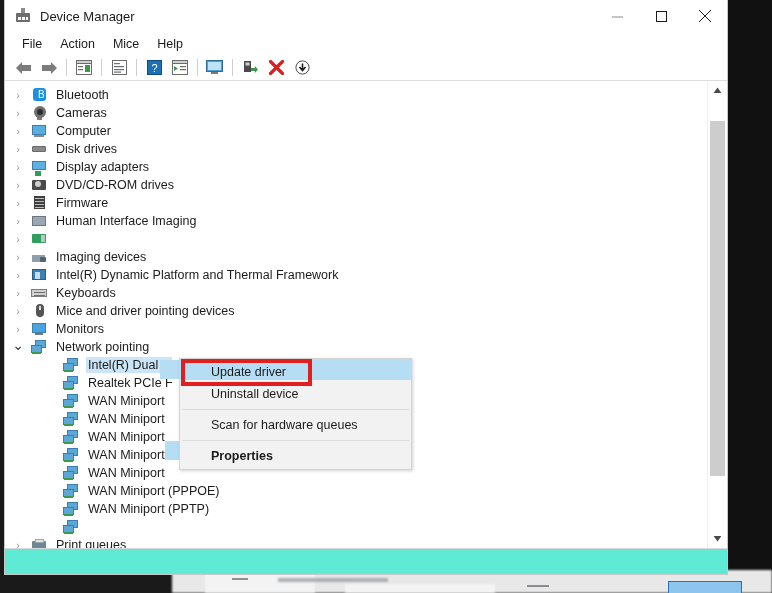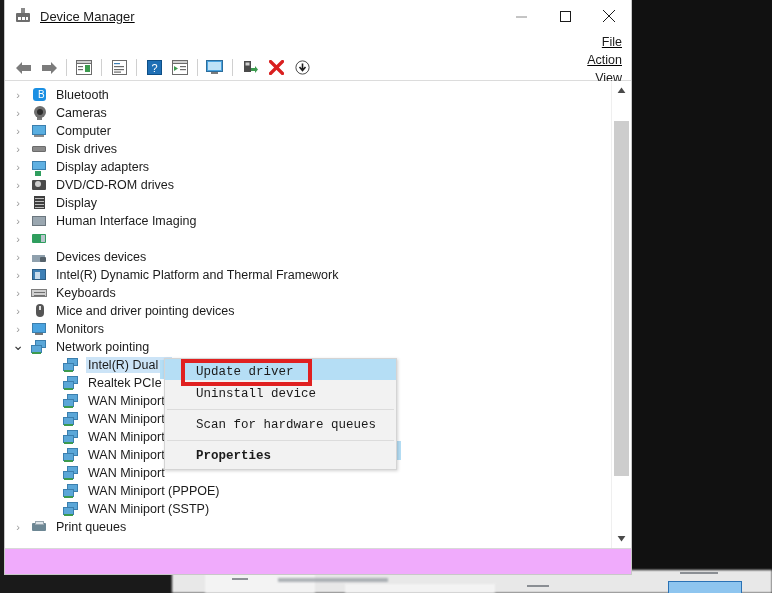--- a/index.html
+++ b/index.html
@@ -18,27 +18,26 @@
   #backdrop .bd-dark { position:absolute; left:0; top:0; width:172px; height:593px; background:#1a1a1a; }
   #backdrop .bd-pane {
     position:absolute; background:#f4f4f4; filter: blur(1.1px); opacity:.95;
   }
   #backdrop .bd-line { position:absolute; background:#9aa0a6; filter: blur(.8px); opacity:.8; }
   #backdrop .bd-btn  { position:absolute; background:#8ec5ef; border:1px solid #2a72b5; filter: blur(.5px); }
   #backdrop .bd-txt  { position:absolute; background:#6b7177; height:2px; filter: blur(.6px); opacity:.75; }
 
   
   #window {
-    position: absolute; left: 4px; top: 0; width: 628px; height: 575px;
-    background: #f0abfc;
+    position: absolute; left: 4px; top: 0; width: 724px; height: 575px;
+    background: #5eead4;
     border: 1px solid #c8c8c8;
     border-top: none;
     box-sizing: border-box;
     overflow: hidden;
-    text-decoration: underline;
   }
 
   
   #titlebar {
     position: relative; height: 32px; background: #ffffff;
     border-bottom: 1px solid #ffffff;
     display: flex; align-items: center;
   }
   #app-icon { width: 16px; height: 16px; margin-left: 10px; position: relative; flex: none; }
   #app-icon .body { position:absolute; left:1px; top:5px; width:14px; height:9px; background:#6d6d6d; border-radius:1px; }
@@ -47,22 +46,22 @@
   #app-icon .d2 { position:absolute; left:7px; top:9px; width:3px; height:3px; background:#fff; }
   #app-icon .d3 { position:absolute; left:11px; top:9px; width:2px; height:3px; background:#fff; }
   #title-text { margin-left: 9px; font-size: 13px; color: #1b1b1b; }
 
   .winbtns { position: absolute; right: 0; top: 0; height: 32px; display: flex; }
   .winbtn { width: 44px; height: 32px; display:flex; align-items:center; justify-content:center; }
   .winbtn svg { display:block; }
 
   
   #menubar {
-    height: 22px; display: flex; align-items: flex-end;
-    padding-left: 8px; background: #ffffff; flex-direction: column;
+    height: 22px; display: flex; align-items: center;
+    padding-left: 8px; background: #ffffff;
   }
   .menu-item { font-size: 12.5px; color: #1b1b1b; padding: 2px 9px; }
 
   
   #toolbar {
     height: 25px; background: #ffffff;
     border-bottom: 1px solid #dcdcdc;
     display: flex; align-items: center; padding-left: 6px; gap: 2px;
   }
   .tb { width: 24px; height: 22px; display:flex; align-items:center; justify-content:center; }
@@ -147,26 +146,25 @@
   
   #statusbar {
     height: 22px; display: flex; align-items: center;
     padding-left: 6px; background: #ffffff;
     font-size: 12.5px; color: #1b1b1b;
     border-top: 1px solid #e6e6e6;
   }
 
   
   #ctxmenu {
-    position: absolute; left: 164px; top: 358px; width: 231px;
+    position: absolute; left: 179px; top: 358px; width: 231px;
     background: #f2f2f2; border: 1px solid #d4d4d4;
     box-shadow: 1px 1px 3px rgba(0,0,0,.18);
     padding: 2px 0;
     z-index: 30;
-    font-family: Liberation Mono, monospace;
   }
   .ctx-item {
     height: 22px; display:flex; align-items:center;
     padding-left: 31px; font-size: 12.5px; color:#1b1b1b; white-space:nowrap;
   }
   .ctx-item.bold { font-weight: bold; }
   .ctx-sep { height: 1px; background:#dcdcdc; margin: 4px 2px 4px 2px; }
 
   
   #hl-band {
@@ -229,21 +227,21 @@
             <line x1="0" y1="0" x2="12" y2="12" stroke="#1b1b1b" stroke-width="1"></line>
             <line x1="12" y1="0" x2="0" y2="12" stroke="#1b1b1b" stroke-width="1"></line>
           </svg>
       </div>
     </div>
   </div>
 
   <div id="menubar">
     <div class="menu-item">File</div>
     <div class="menu-item">Action</div>
-    <div class="menu-item">View</div>
+    <div class="menu-item">Mice</div>
     <div class="menu-item">Help</div>
   </div>
 
   <div id="toolbar">
     <div class="tb">
       <svg width="17" height="14" viewBox="0 0 17 14">
           <path d="M7 1 L1 7 L7 13 L7 10 L16 10 L16 4 L7 4 Z" fill="#7b7b7b"></path>
         </svg>
     </div>
     <div class="tb">
@@ -371,21 +369,21 @@
           </div>
           <span class="lbl">DVD/CD-ROM drives</span>
         </div>
         <div class="row">
           <div class="chev">›</div>
           <div class="ico">
             <div class="i-fw">
               <i></i>
             </div>
           </div>
-          <span class="lbl">Display</span>
+          <span class="lbl">Firmware</span>
         </div>
         <div class="row">
           <div class="chev">›</div>
           <div class="ico">
             <div class="i-hid"></div>
           </div>
           <span class="lbl">Human Interface Imaging</span>
         </div>
         <div class="row">
           <div class="chev">›</div>
@@ -395,21 +393,21 @@
             </div>
           </div>
         </div>
         <div class="row">
           <div class="chev">›</div>
           <div class="ico">
             <div class="i-img">
               <i></i>
             </div>
           </div>
-          <span class="lbl">Devices devices</span>
+          <span class="lbl">Imaging devices</span>
         </div>
         <div class="row">
           <div class="chev">›</div>
           <div class="ico">
             <div class="i-intel">
               <i></i>
             </div>
           </div>
           <span class="lbl">Intel(R) Dynamic Platform and Thermal Framework</span>
         </div>
@@ -520,21 +518,29 @@
           </div>
           <span class="lbl">WAN Miniport (PPPOE)</span>
         </div>
         <div class="row child">
           <div class="chev"></div>
           <div class="ico">
             <div class="i-net-a"></div>
             <div class="i-net-b"></div>
             <div class="i-net-c"></div>
           </div>
-          <span class="lbl">WAN Miniport (SSTP)</span>
+          <span class="lbl">WAN Miniport (PPTP)</span>
+        </div>
+        <div class="row child">
+          <div class="chev"></div>
+          <div class="ico">
+            <div class="i-net-a"></div>
+            <div class="i-net-b"></div>
+            <div class="i-net-c"></div>
+          </div>
         </div>
         <div class="row">
           <div class="chev">›</div>
           <div class="ico">
             <div class="i-prn">
               <i></i>
             </div>
           </div>
           <span class="lbl">Print queues</span>
         </div>

